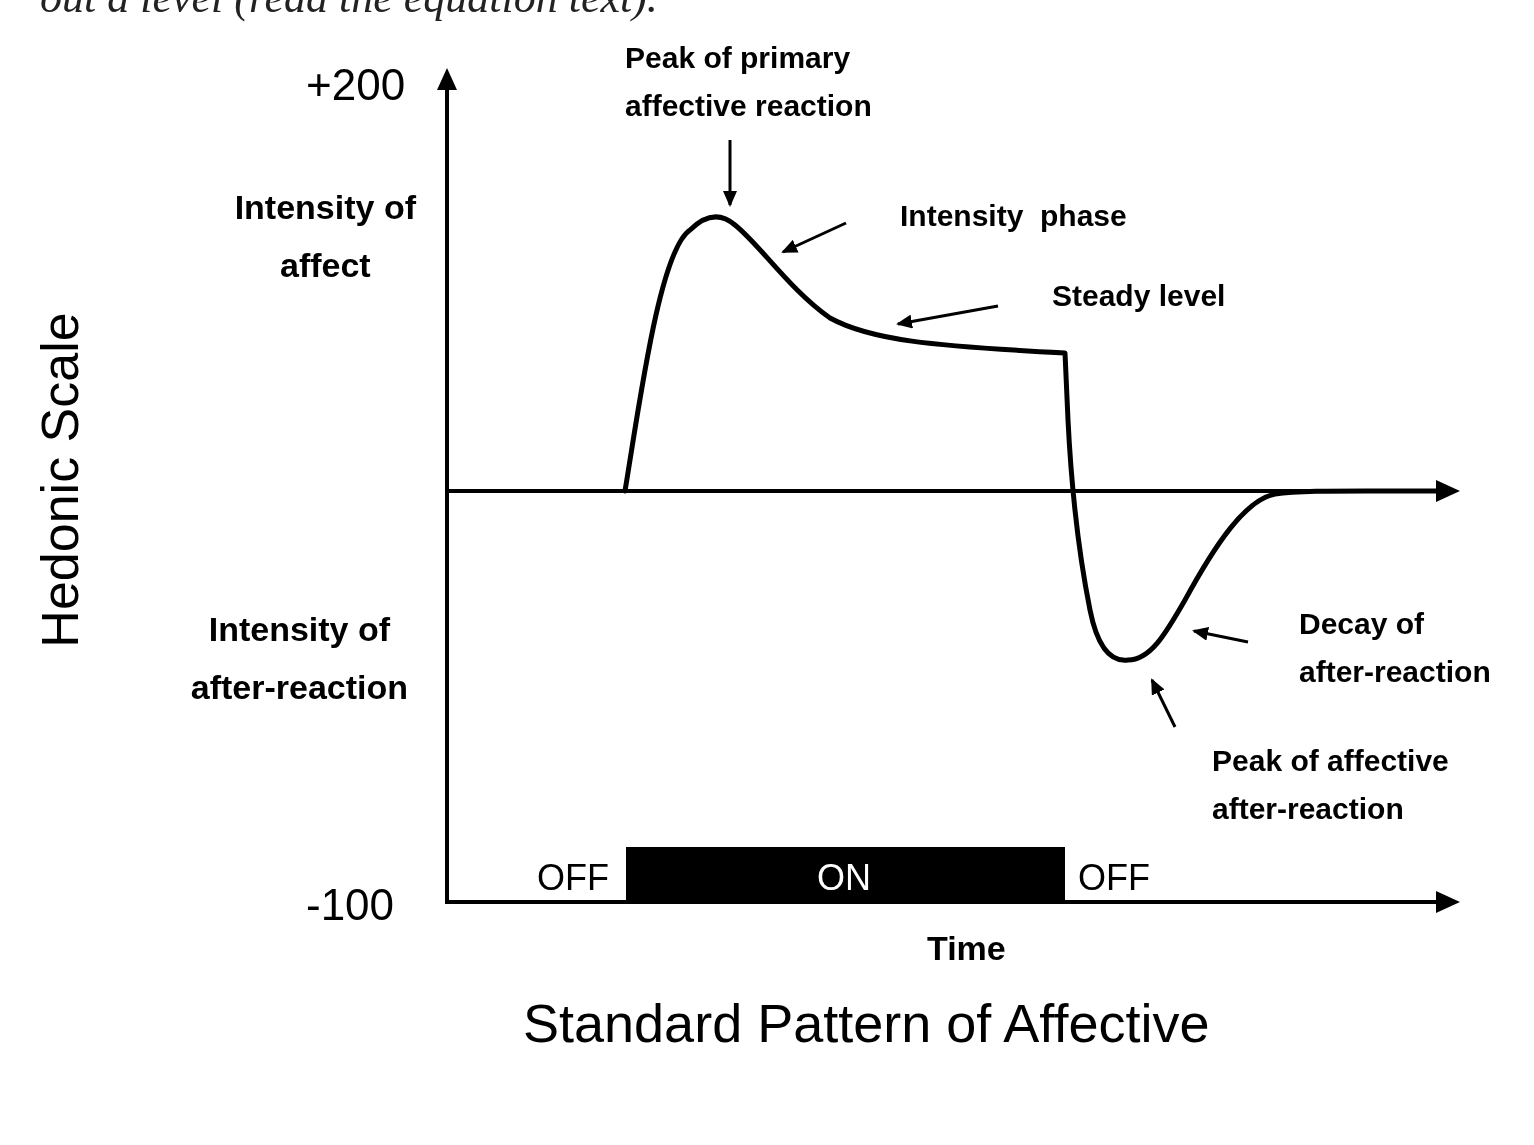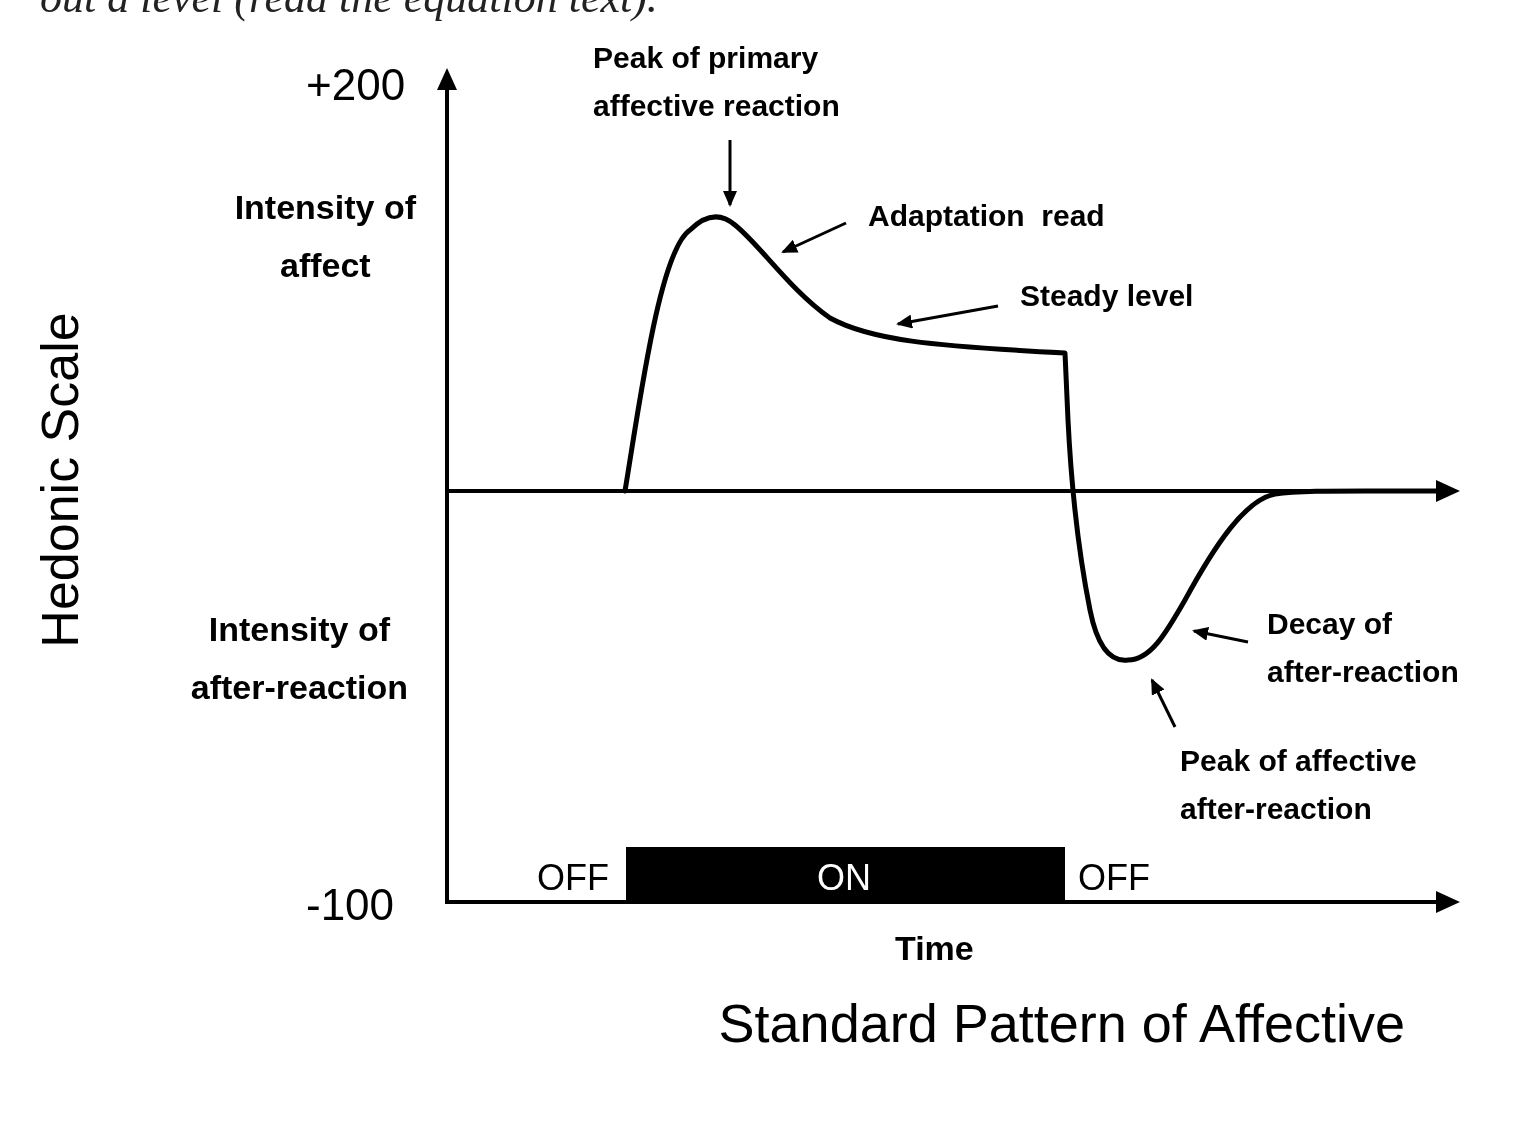--- a/index.html
+++ b/index.html
@@ -1,23 +1,23 @@
 <!DOCTYPE html>
 <html><head>
 <meta charset="utf-8">
 <style>
   html, body { margin: 0; padding: 0; background: #ffffff; }
   body { width: 1534px; height: 1145px; position: relative; overflow: hidden; font-family: "Liberation Sans", "DejaVu Sans", sans-serif; color: #000; }
   svg { position: absolute; left: 0; top: 0; }
   .lbl { position: absolute; font-weight: bold; font-size: 34px; line-height: 58px; color: #000; white-space: nowrap; }
   .lbl-r { text-align: center; }
   .tick { position: absolute; font-size: 44px; color: #000; white-space: nowrap; font-weight: normal; }
-  .ann { position: absolute; font-weight: bold; font-size: 30px; line-height: 48px; white-space: nowrap; }
+  .ann { position: absolute; font-weight: bold; font-size: 30px; line-height: 48px; white-space: nowrap; margin-left: 32px; }
   .onoff { position: absolute; font-size: 36px; white-space: nowrap; }
-  .title { position: absolute; font-size: 54px; line-height: 66px; text-align: right; width: 900px; left: 505px; }
+  .title { position: absolute; font-size: 54px; line-height: 66px; text-align: left; width: 900px; left: 523px; }
   .ylab { position: absolute; font-size: 52px; white-space: nowrap; transform: rotate(-90deg); transform-origin: center center; }
   .caption-cut { position: absolute; top: -28px; left: 40px; font-family: "Liberation Serif", serif; font-style: italic; font-size: 44px; color: #222; white-space: nowrap; }
 </style>
 </head>
 <body>
 
 <div class="caption-cut">out a level (read the equation text).</div>
 
 <svg width="1534" height="1145" viewBox="0 0 1534 1145">
   <defs>
@@ -71,21 +71,21 @@
 
 <div class="lbl lbl-r" style="right:1126px; top:600px;">
   <div>Intensity of</div>
   <div>after-reaction</div>
 </div>
 
 <div class="ann" style="left:593px; top:34px;">
   <div>Peak of primary</div>
   <div>affective reaction</div>
 </div>
-<div class="ann" style="left:868px; top:192px; white-space:pre;">Adaptation  read</div>
+<div class="ann" style="left:868px; top:192px; white-space:pre;">Intensity  phase</div>
 <div class="ann" style="left:1020px; top:272px;">Steady level</div>
 <div class="ann" style="left:1267px; top:600px;">
   <div>Decay of</div>
   <div>after-reaction</div>
 </div>
 <div class="ann" style="left:1180px; top:737px;">
   <div>Peak of affective</div>
   <div>after-reaction</div>
 </div>
 

